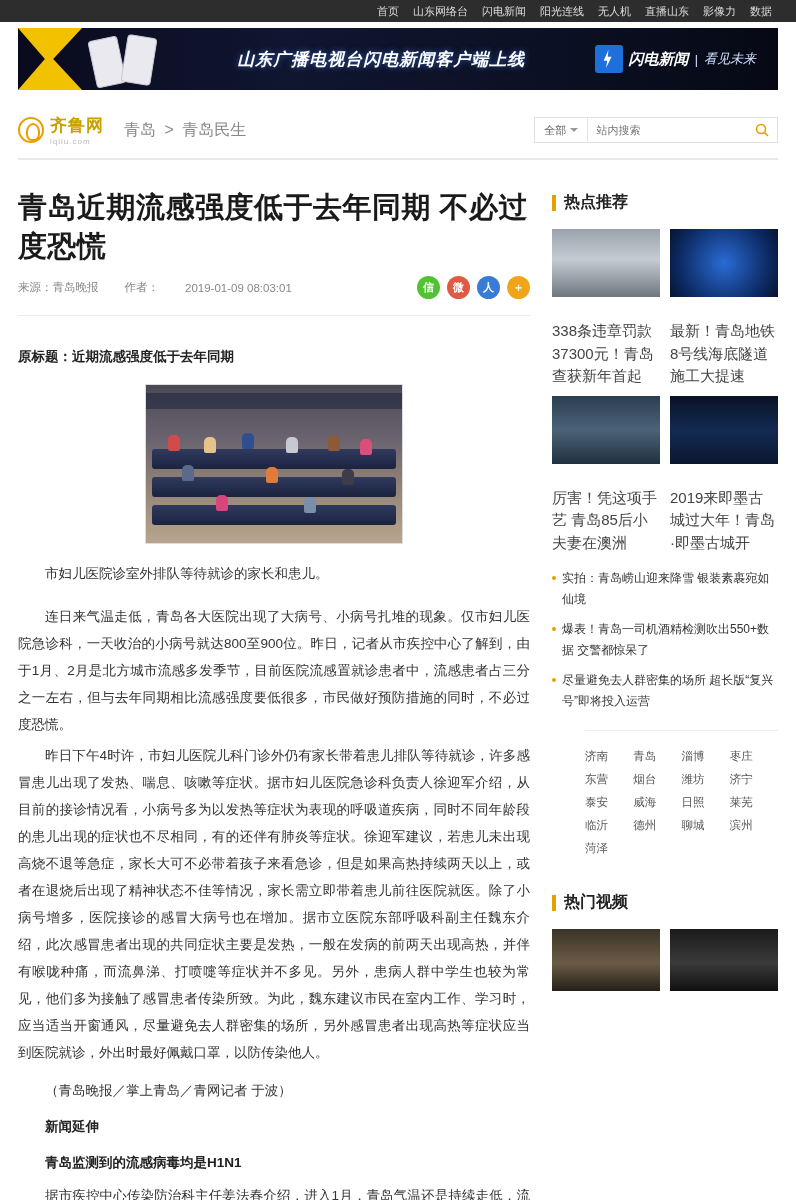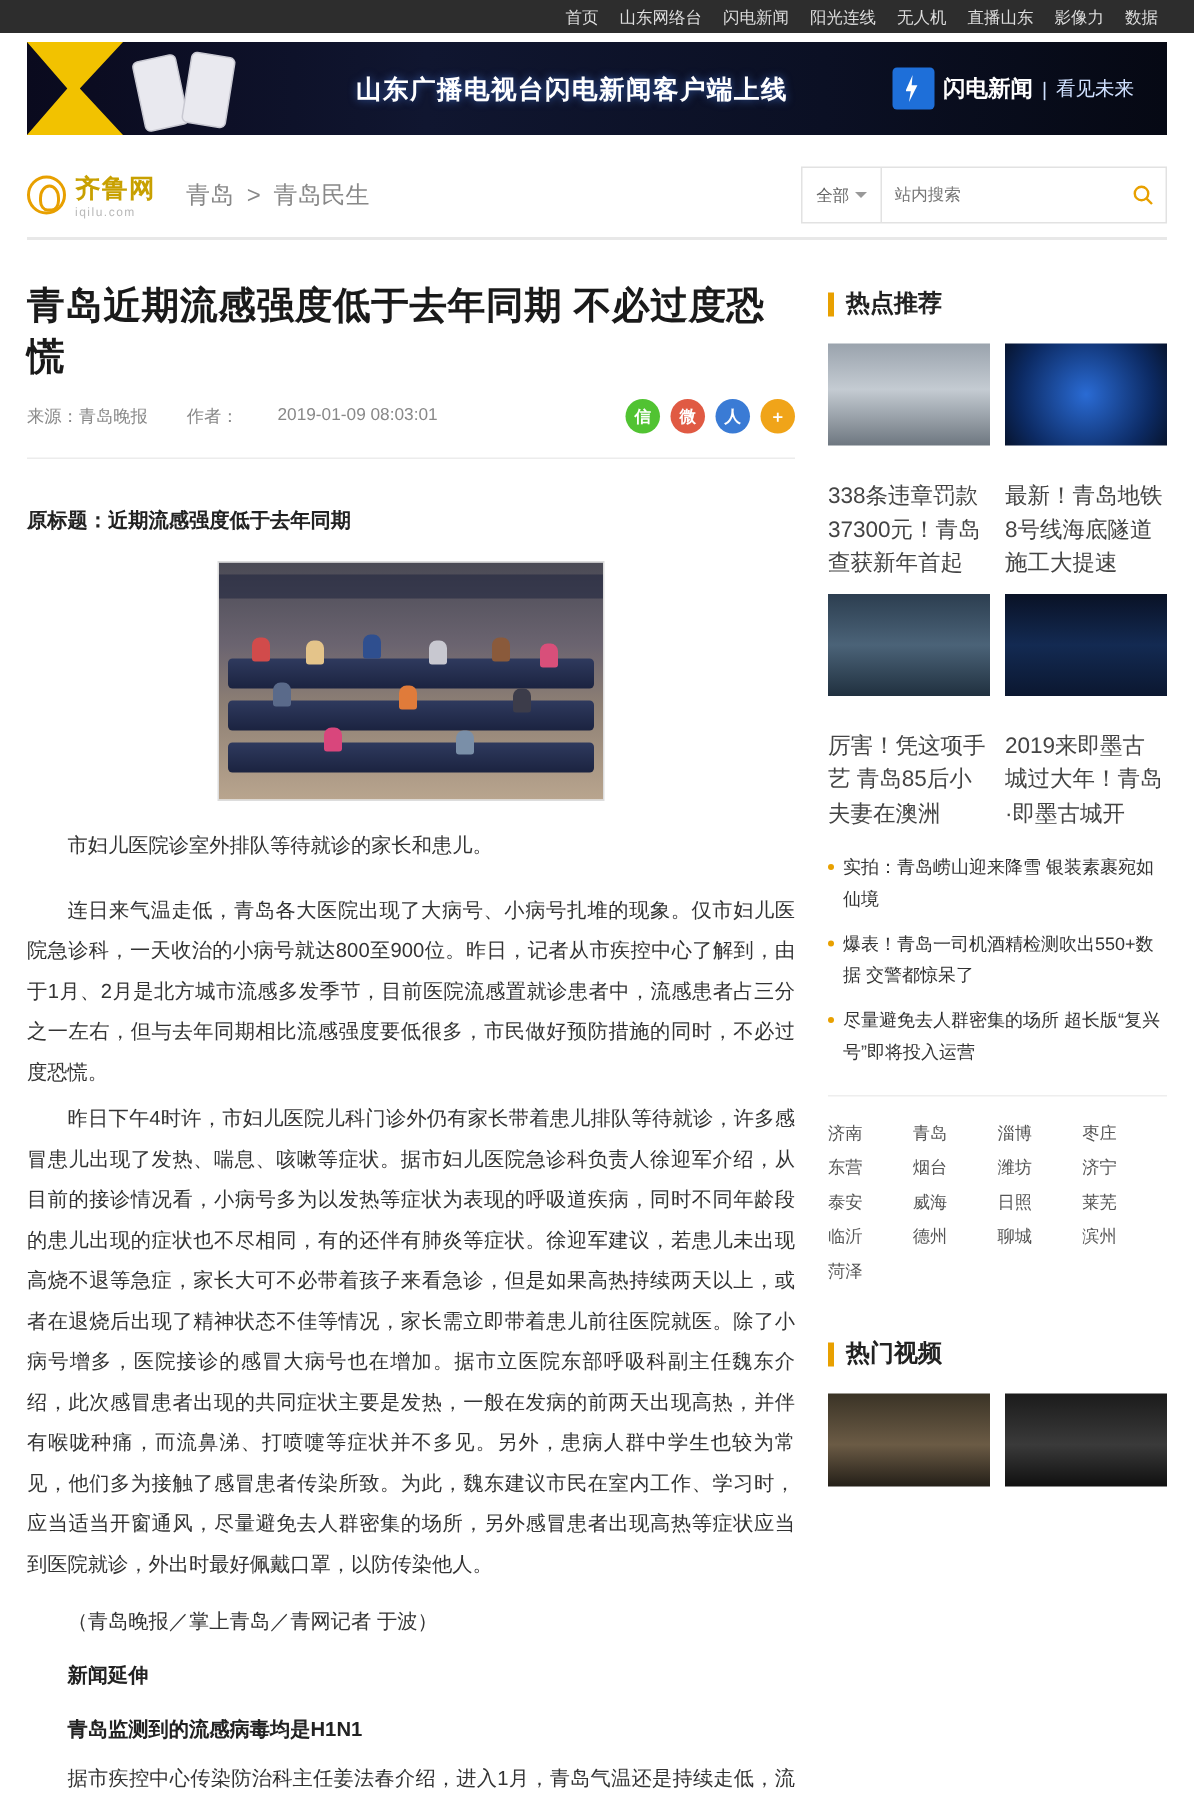--- a/index.html
+++ b/index.html
@@ -22,20 +22,21 @@
     font-size: 11px;
   }
   .topnav a {
     color: #ddd;
     text-decoration: none;
     margin-left: 14px;
   }
   
   .banner-wrap {
     padding: 6px 18px 12px 18px;
+    font-style: italic;
   }
   .banner {
     position: relative;
     height: 62px;
     background: linear-gradient(90deg,#0a0a1e 0%, #101630 35%, #0b1024 70%, #060914 100%);
     overflow: hidden;
     display: flex;
     align-items: center;
   }
   .banner .yellow-mark {
@@ -103,21 +104,21 @@
   .logo .txt .l1 { font-size: 17px; font-weight: bold; color: #c8a000; letter-spacing: 1px;}
   .logo .txt .l2 { font-size: 8px; color: #b9b9b9; letter-spacing: 1px;}
   .crumb {
     margin-left: 16px; font-size: 16px; color: #888;
   }
   .crumb a { color: #888; text-decoration: none; margin: 0 4px;}
   .searchbox {
     margin-left: auto;
     display: flex; align-items: center;
     border: 1px solid #e2e2e2;
-    height: 38px; width: 244px;
+    height: 26px; width: 244px;
   }
   .searchbox .sel {
     width: 56px; font-size: 11px; color: #666;
     border-right: 1px solid #e2e2e2;
     height: 100%; display:flex; align-items:center; justify-content:center; gap:4px;
   }
   .searchbox .sel .caret {
     width:0;height:0;border-left:4px solid transparent;border-right:4px solid transparent;border-top:4px solid #999;
   }
   .searchbox input {
@@ -127,21 +128,21 @@
   }
   .searchbox .sicon {
     width: 32px; height: 100%; display:flex; align-items:center; justify-content:center;
   }
   .searchbox .sicon svg { stroke: #e8a000; }
   
   .container { width: 796px; padding: 0 18px; display: flex; gap: 22px; }
   .left { width: 512px; }
   .right { width: 226px; }
   h1.title {
-    font-size: 25px; color: #1a1a1a; font-weight: bold;
+    font-size: 29px; color: #1a1a1a; font-weight: bold;
     margin: 28px 0 0 0; line-height: 1.35; letter-spacing: .5px;
   }
   .meta {
     display: flex; align-items: center;
     margin: 10px 0 0 0;
     padding-bottom: 16px;
     border-bottom: 1px solid #ececec;
     font-size: 11.5px; color: #888;
     width: 100%;
   }
@@ -211,21 +212,21 @@
     list-style: none; font-size: 12px; color: #333;
     line-height: 1.75; padding-left: 10px; position: relative;
     margin-bottom: 9px;
   }
   .newslist li:before {
     content: ""; position: absolute; left: 0; top: 8px;
     width: 4px; height: 4px; border-radius: 50%; background: #e8a000;
   }
   .citylist {
     margin-top: 18px; border-top: 1px solid #eee; padding-top: 14px;
-    display: flex; flex-wrap: wrap;
+    display: flex; flex-wrap: wrap; margin-left: 33px;
   }
   .citylist a {
     width: 25%; font-size: 11.5px; color: #555; text-decoration: none;
     line-height: 2.0;
   }
   .vids { display: flex; flex-wrap: wrap; gap: 8px 10px; }
   .vid { width: 108px; height: 62px; position: relative; overflow: hidden; }
   
   .t-car  { background: linear-gradient(180deg,#9aa3ad 0%, #c4cbd2 45%, #6e7780 100%); }
   .t-blue { background: radial-gradient(circle at 50% 50%, #2a6bd4 0%, #0c2a63 70%, #07142e 100%); }

